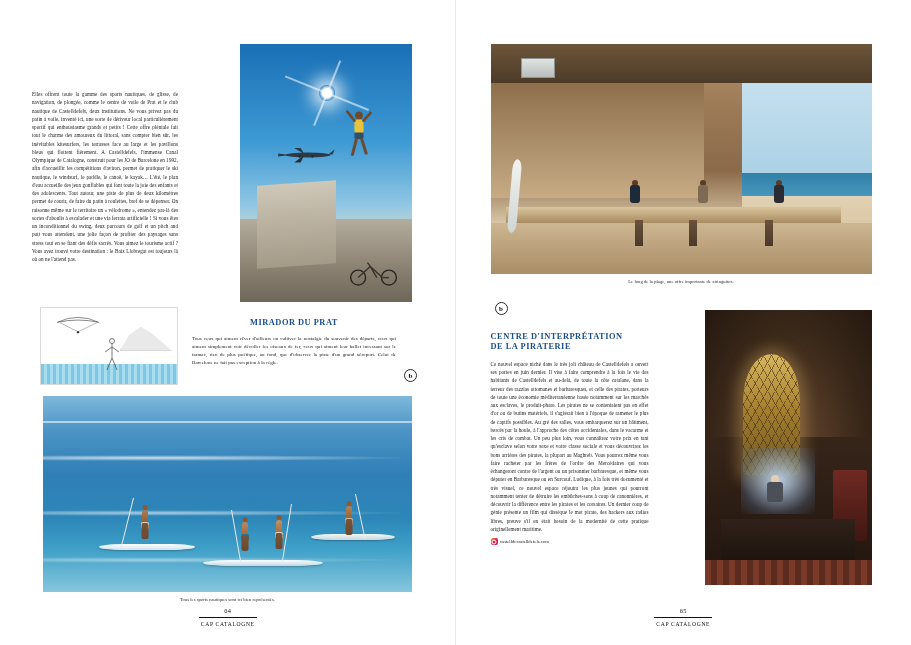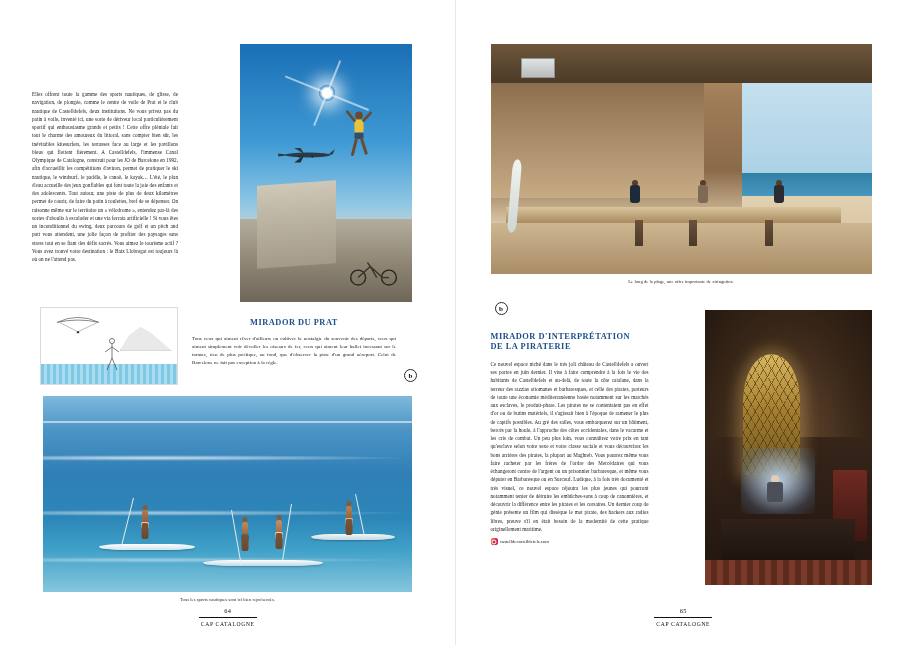--- a/index.html
+++ b/index.html
@@ -440,21 +440,21 @@
         <div class="b-head"></div>
         <div class="b-body" style="background:#2b2b33;"></div>
       </div>
     </div>
 
     <div class="caption" style="position:absolute; left:35px; top:279px; width:381px;">Le long de la plage, une offre importante de xiringuitos.</div>
 
     <div class="marker" style="left:39px; top:302px;">b</div>
 
     <div class="col" style="left:35px; top:332px; width:158px;">
-      <div class="section-title">MIRADOR D'INTERPRÉTATION</div>
+      <div class="section-title">CENTRE D'INTERPRÉTATION</div>
       <div class="section-title" style="margin-bottom:7px;">DE LA PIRATERIE</div>
       <div class="body-text">Ce nouvel espace niché dans le très joli château de Castelldefels a ouvert ses portes en juin dernier. Il vise à faire comprendre à la fois le vie des habitants de Castelldefels et au-delà, de toute la côte catalane, dans la terreur des razzias ottomanes et barbaresques, et celle des pirates, porteurs de toute une économie méditerranéenne basée notamment sur les marchés aux esclaves, le produit-phare. Les pirates ne se contentaient pas en effet d'or ou de butins matériels, il s'agissait bien à l'époque de ramener le plus de captifs possibles. Au gré des salles, vous embarquerez sur un bâtiment, bercés par la houle, à l'approche des côtes occidentales, dans le vacarme et les cris de combat. Un peu plus loin, vous connaîtrez votre prix en tant qu'esclave selon votre sexe et votre classe sociale et vous découvrirez les bons arrières des pirates, la plupart au Maghreb. Vous pourrez même vous faire racheter par les frères de l'ordre des Mercédaires qui vous échangeront contre de l'argent ou un prisonnier barbaresque, et même vous députer en Barbaresque ou en Surcouf. Ludique, à la fois très documenté et très visuel, ce nouvel espace réjouira les plus jeunes qui pourront notamment tenter de détruire les embûches-sons à coup de canonnières, et découvrir la différence entre les pirates et les corsaires. Un dernier coup de génie présente un film qui dissèque le mot pirate, des hackers aux radios libres, preuve s'il en était besoin de la modernité de cette pratique originellement maritime.</div>
       <div class="handle" style="margin-top:5px;">
         <span class="ig-badge"></span>
         <span>castelldecastelldefels.com</span>
       </div>
     </div>
 
     <div class="img photo-pirate" style="left:249px; top:310px; width:167px; height:275px;">
       <div class="vault"></div>

